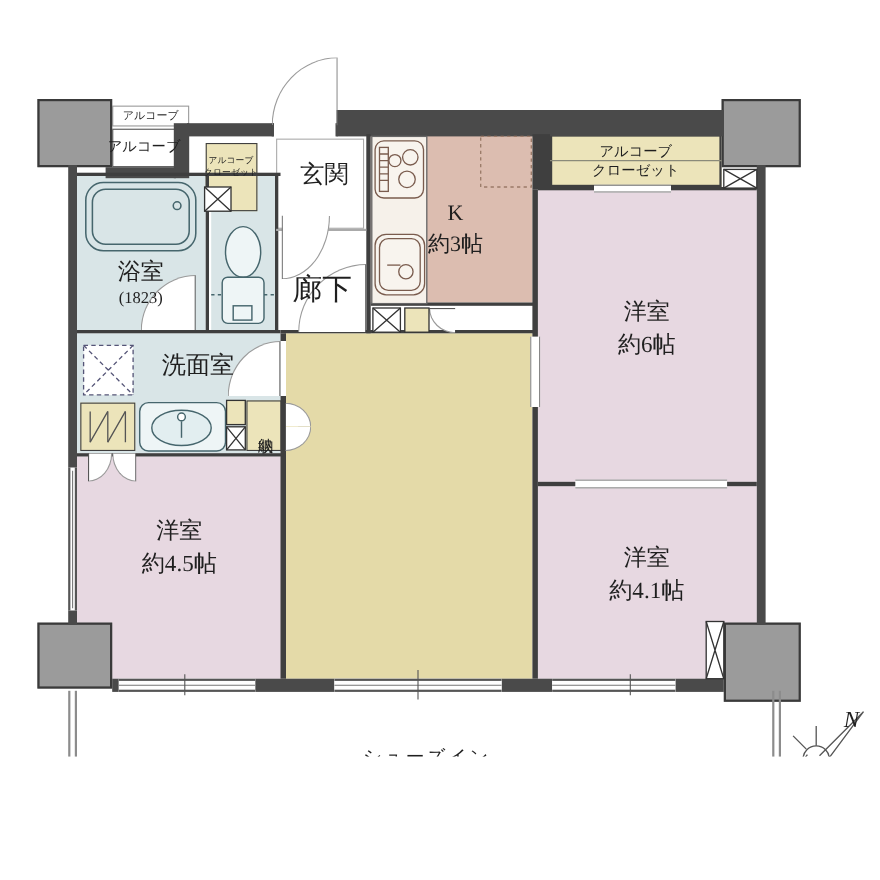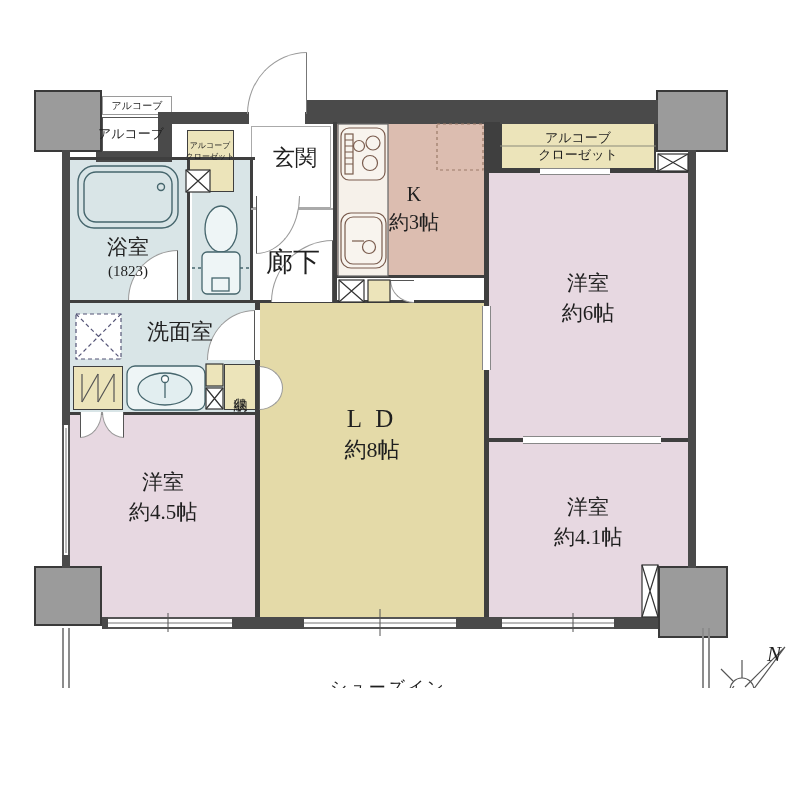--- a/index.html
+++ b/index.html
@@ -217,24 +217,20 @@
   <div class="label" style="left:578px;top:146px;font-size:13px;line-height:17px;">
     <span>アルコーブ</span><br>
     <span>クローゼット</span>
   </div>
   <div class="label" style="left:588px;top:298px;font-size:21px;line-height:30px;">
     <span>洋室</span><br>
     <span>約6帖</span>
   </div>
   <div class="label" style="left:160px;top:332px;font-size:22px;margin-left:20px;">洗面室</div>
   <div class="label" style="left:240px;top:387px;font-size:14px;writing-mode:vertical-rl;line-height:1;">収納</div>
-  <div class="label" style="left:372px;top:434px;font-size:22px;line-height:30px;">
-    <span style="font-size:25px;letter-spacing:4px;">L D</span><br>
-    <span>約8帖</span>
-  </div>
   <div class="label" style="left:163px;top:497px;font-size:21px;line-height:30px;">
     <span>洋室</span><br>
     <span>約4.5帖</span>
   </div>
   <div class="label" style="left:588px;top:522px;font-size:21px;line-height:30px;">
     <span>洋室</span><br>
     <span>約4.1帖</span>
   </div>
   <div class="label" style="left:388px;top:688px;font-size:17px;letter-spacing:2px;">シューズイン</div>
   <div class="label" style="left:774px;top:654px;font-size:21px;font-style:italic;">N</div>

